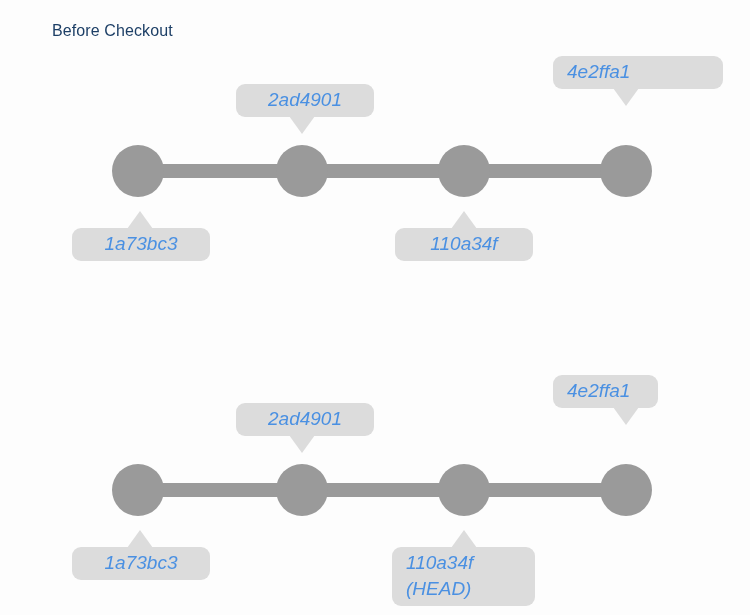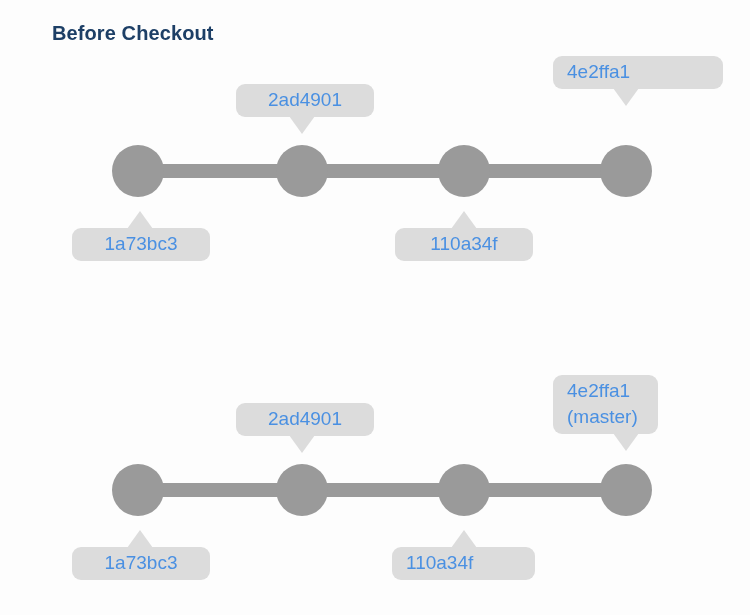--- a/index.html
+++ b/index.html
@@ -14,22 +14,22 @@
     overflow: hidden;
     position: relative;
   }
   #canvas {
     position: relative;
     width: 750px;
     height: 615px;
   }
   .section-title {
     position: absolute;
-    font-size: 20px;
-    font-weight: bold;
+    font-size: 16px;
+    font-weight: normal;
     color: #1d3f66;
     letter-spacing: 0.1px;
     white-space: nowrap;
   }
   
   .node {
     position: absolute;
     width: 52px;
     height: 52px;
     border-radius: 50%;
@@ -46,20 +46,21 @@
   .bubble {
     position: absolute;
     background: #dcdcdc;
     border-radius: 9px;
     color: #4a90e2;
     font-size: 19px;
     line-height: 26px;
     padding: 3px 14px 4px 14px;
     white-space: nowrap;
     box-sizing: border-box;
+    font-style: italic;
   }
   .bubble .line {
     display: block;
   }
   .bubble.center {
     text-align: center;
   }
   .bubble.left {
     text-align: left;
   }
@@ -128,21 +129,21 @@
   </div>
 
   <div class="bubble center point-down" style="left:236px; top:403px; width:138px;">
     <span class="tail" style="left:53px;"></span>
     <span class="line">2ad4901</span>
   </div>
 
   <div class="bubble left point-up" style="left:392px; top:547px; width:143px;">
     <span class="tail" style="left:59px;"></span>
     <span class="line">110a34f</span>
+    <span class="line">(HEAD)</span>
   </div>
 
   <div class="bubble left point-down" style="left:553px; top:375px; width:105px;">
     <span class="tail" style="left:60px;"></span>
     <span class="line">4e2ffa1</span>
-    <span class="line">(master)</span>
   </div>
 
 </div>
 
 </body></html>

